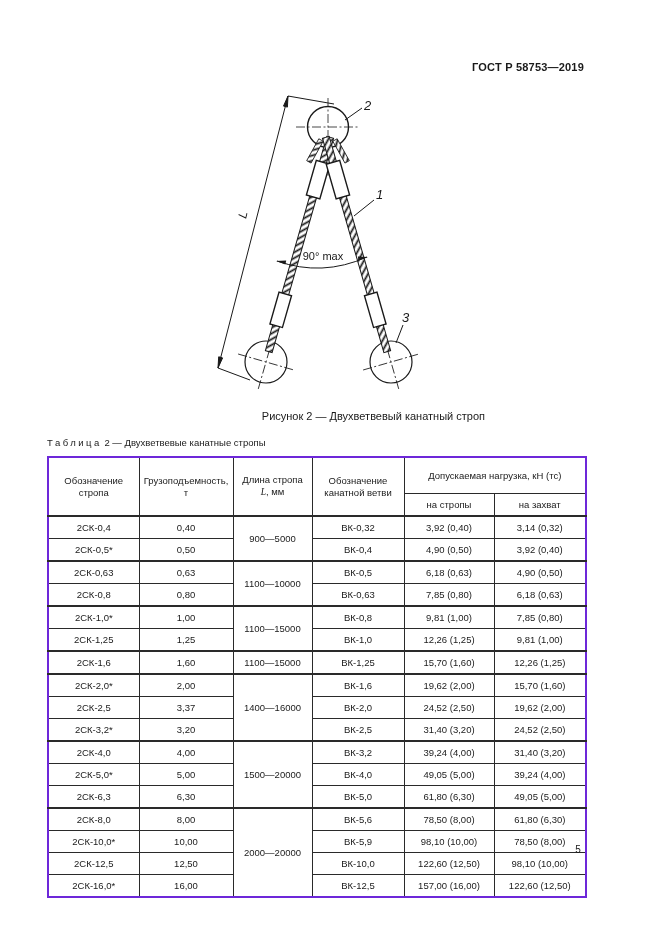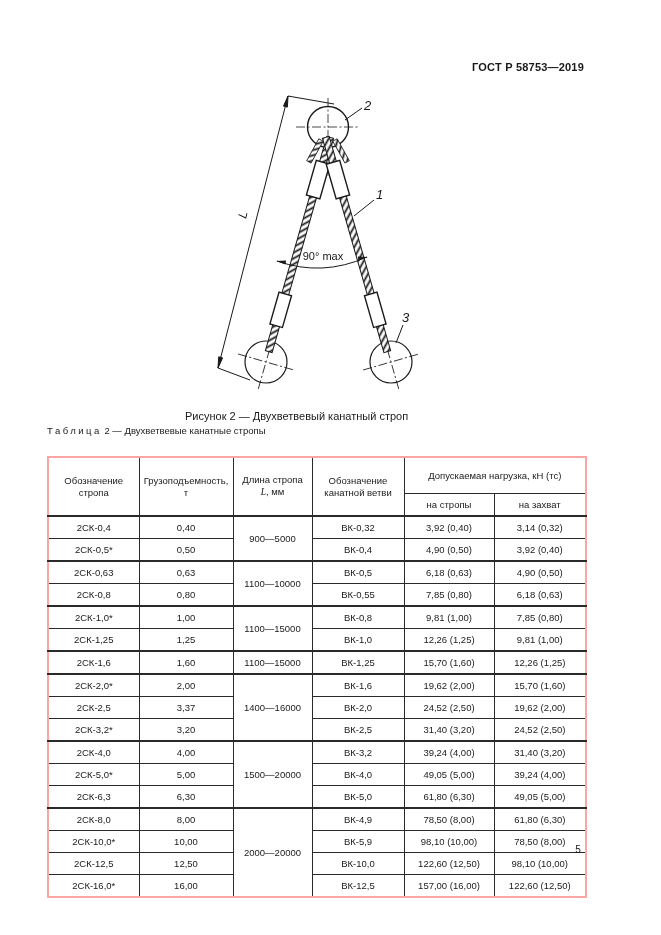--- a/index.html
+++ b/index.html
@@ -12,35 +12,35 @@
     font-size:11px;font-weight:bold;letter-spacing:0.2px;
   }
   .fig-svg{position:absolute;left:185px;top:88px;}
   .fig-svg text{font-family:"Liberation Sans",sans-serif;fill:#1a1a1a;}
   .fig-legend{
     position:absolute;left:185px;top:394px;width:300px;text-align:center;
     font-size:9px;color:#2a2a2a;
   }
   .fig-legend i{font-family:"Liberation Serif",serif;font-style:italic;}
   .fig-caption{
-    position:absolute;left:185px;top:410px;width:300px;text-align:left;
+    position:absolute;left:185px;top:410px;width:300px;text-align:right;
     font-size:11px;
   }
-  .tbl-caption{position:absolute;left:47px;top:425px;font-size:9.5px;}
+  .tbl-caption{position:absolute;left:47px;top:437px;font-size:9.5px;}
   .tbl-caption .spaced{letter-spacing:2.5px;}
   .sling-table{
     position:absolute;left:47px;top:456px;width:538px;
     border-collapse:collapse;table-layout:fixed;
     font-size:9.5px;line-height:1.25;
   }
   .sling-table th,.sling-table td{
     border:1px solid #2a2a2a;text-align:center;vertical-align:middle;
     padding:1px 2px;font-weight:normal;overflow:hidden;
   }
-  .sling-table{border:2px solid #fca5a5;}
+  .sling-table{border:2px solid #6d28d9;}
   .sling-table thead tr.headrow1 th{height:33px;}
   .sling-table thead tr.headrow2 th{height:19px;border-bottom:2px solid #2a2a2a;}
   .sling-table thead th[rowspan]{border-bottom:2px solid #2a2a2a;}
   .sling-table tbody td{height:19px;}
   .sling-table tbody tr.group-end>td,.sling-table tbody td.group-end{border-bottom:2px solid #2a2a2a;}
   .sling-table .it{font-style:italic;font-family:"Liberation Serif",serif;}
   col.c1{width:91px}col.c2{width:94px}col.c3{width:79px}
   col.c4{width:92px}col.c5{width:90px}col.c6{width:92px}
   .page-number{position:absolute;left:570px;top:844px;width:16px;text-align:center;font-size:10px;}
 </style>
@@ -183,21 +183,21 @@
           <td>2СК-0,63</td>
           <td>0,63</td>
           <td rowspan="2" class="group-end">1100—10000</td>
           <td>ВК-0,5</td>
           <td>6,18 (0,63)</td>
           <td>4,90 (0,50)</td>
         </tr>
         <tr class="group-end">
           <td>2СК-0,8</td>
           <td>0,80</td>
-          <td>ВК-0,55</td>
+          <td>ВК-0,63</td>
           <td>7,85 (0,80)</td>
           <td>6,18 (0,63)</td>
         </tr>
         <tr>
           <td>2СК-1,0*</td>
           <td>1,00</td>
           <td rowspan="2" class="group-end">1100—15000</td>
           <td>ВК-0,8</td>
           <td>9,81 (1,00)</td>
           <td>7,85 (0,80)</td>
@@ -258,21 +258,21 @@
           <td>2СК-6,3</td>
           <td>6,30</td>
           <td>ВК-5,0</td>
           <td>61,80 (6,30)</td>
           <td>49,05 (5,00)</td>
         </tr>
         <tr>
           <td>2СК-8,0</td>
           <td>8,00</td>
           <td rowspan="4">2000—20000</td>
-          <td>ВК-4,9</td>
+          <td>ВК-5,6</td>
           <td>78,50 (8,00)</td>
           <td>61,80 (6,30)</td>
         </tr>
         <tr>
           <td>2СК-10,0*</td>
           <td>10,00</td>
           <td>ВК-5,9</td>
           <td>98,10 (10,00)</td>
           <td>78,50 (8,00)</td>
         </tr>

